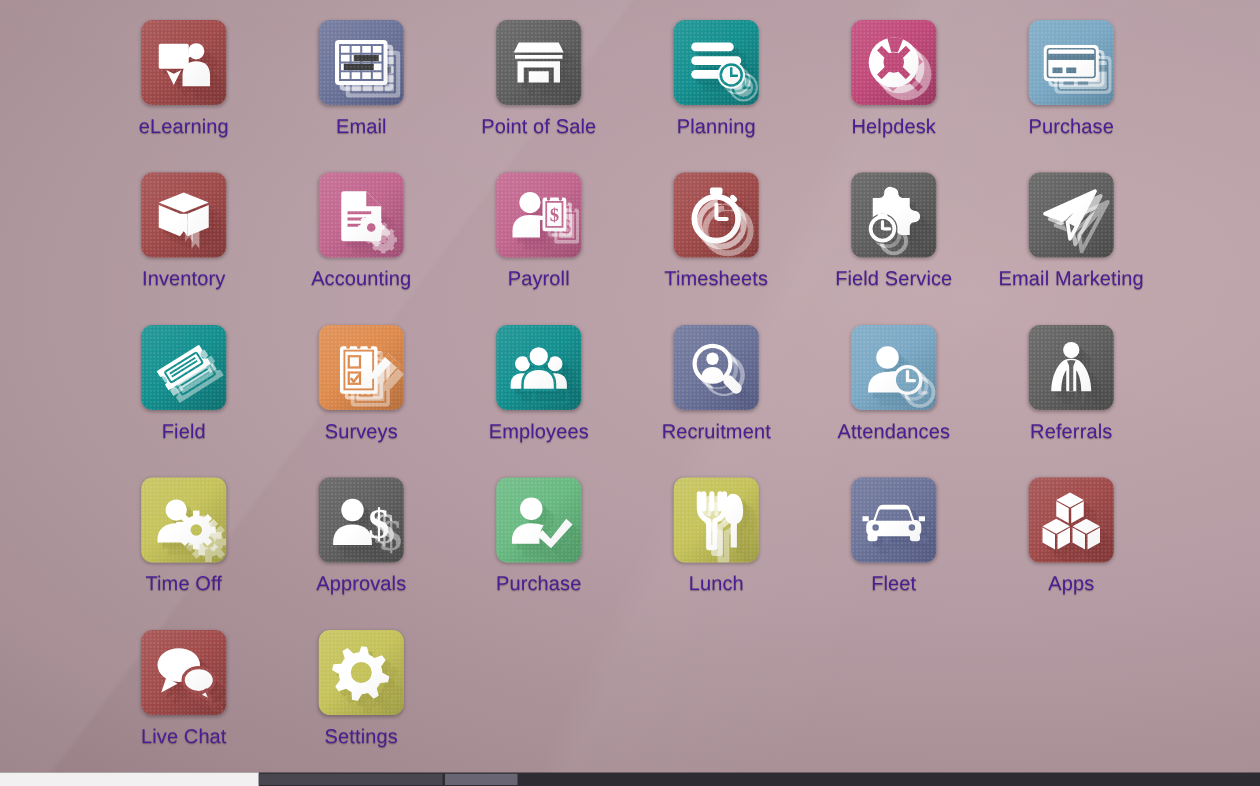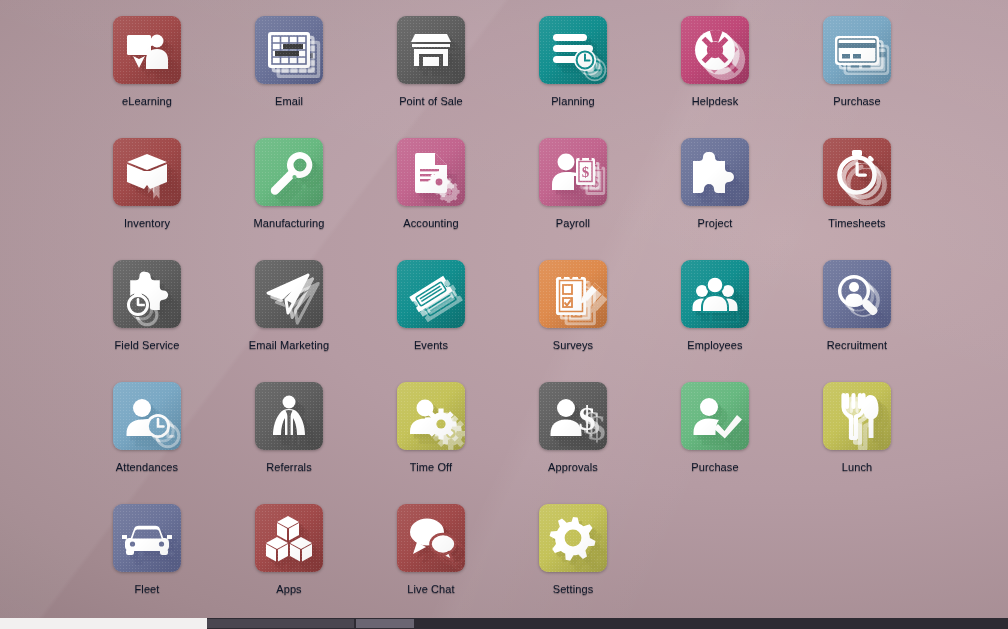--- a/index.html
+++ b/index.html
@@ -92,23 +92,23 @@
   .tile-svg {
     position: relative;
     z-index: 2;
     width: 68px;
     height: 68px;
     display: block;
   }
 
   .app-label {
     margin-top: 9px;
-    font-size: 11px;
+    font-size: 16px;
     line-height: 17px;
-    color: #0f172a;
+    color: #4c1d95;
     text-align: right;
     white-space: nowrap;
     text-shadow: 0 1px 1px rgba(0,0,0,0.35);
     letter-spacing: 0.1px;
   }
 
   
   #bottom-bar {
     position: absolute;
     left: 0;
@@ -427,49 +427,20 @@
      <path d="M14 26 L31 33 L31 51 L14 44 Z"></path>
      <path d="M54 26 L37 33 L37 51 L54 44 Z"></path>
      <path d="M31 33 h6 v18 l-3 -4 l-3 4 z" fill="#ffffff"></path>
             </g>
           </g>
         </svg>
       </div>
       <div class="app-label">Inventory</div>
     </div>
     <div class="app-item">
-      <div class="app-tile" style="background: linear-gradient(138deg, rgb(104, 185, 129) 0%, rgb(104, 185, 129) 46%, rgb(84, 162, 108) 100%);">
-        <svg class="tile-svg" viewBox="0 0 68 68" xmlns="http://www.w3.org/2000/svg">
-          <defs>
-            <clipPath id="clip7">
-              <rect x="0" y="0" width="68" height="68" rx="9"></rect>
-            </clipPath>
-          </defs>
-          <g clip-path="url(#clip7)">
-            <g fill="#54a26c" opacity="0.62" transform="translate(3.5,3.5) scale(1.02)" style="filter:none">
-              <path d="M45 14 a13 13 0 0 0 -11.6 19 L17 49.4 a4.2 4.2 0 0 0 6 6 L39.4 39 A13 13 0 1 0 45 14 z
-        M45 20.5 a6.5 6.5 0 1 1 0 13 a6.5 6.5 0 0 1 0 -13 z"></path>
-     <circle cx="39.5" cy="39" r="2.1" fill="#68b981"></circle>
-            </g>
-            <g fill="#54a26c" opacity="0.45" transform="translate(8,8) scale(1.04)">
-              <path d="M45 14 a13 13 0 0 0 -11.6 19 L17 49.4 a4.2 4.2 0 0 0 6 6 L39.4 39 A13 13 0 1 0 45 14 z
-        M45 20.5 a6.5 6.5 0 1 1 0 13 a6.5 6.5 0 0 1 0 -13 z"></path>
-     <circle cx="39.5" cy="39" r="2.1" fill="#68b981"></circle>
-            </g>
-            <g fill="#ffffff">
-              <path d="M45 14 a13 13 0 0 0 -11.6 19 L17 49.4 a4.2 4.2 0 0 0 6 6 L39.4 39 A13 13 0 1 0 45 14 z
-        M45 20.5 a6.5 6.5 0 1 1 0 13 a6.5 6.5 0 0 1 0 -13 z"></path>
-     <circle cx="39.5" cy="39" r="2.1" fill="#68b981"></circle>
-            </g>
-          </g>
-        </svg>
-      </div>
-      <div class="app-label">Manufacturing</div>
-    </div>
-    <div class="app-item">
       <div class="app-tile" style="background: linear-gradient(138deg, rgb(194, 101, 142) 0%, rgb(194, 101, 142) 46%, rgb(169, 83, 122) 100%);">
         <svg class="tile-svg" viewBox="0 0 68 68" xmlns="http://www.w3.org/2000/svg">
           <defs>
             <clipPath id="clip8">
               <rect x="0" y="0" width="68" height="68" rx="9"></rect>
             </clipPath>
           </defs>
           <g clip-path="url(#clip8)">
             <g fill="#a9537a" opacity="0.62" transform="translate(3.5,3.5) scale(1.02)" style="filter:none">
               <path d="M18 15 h20 l12 12 v26 a2 2 0 0 1 -2 2 H20 a2 2 0 0 1 -2 -2 V17 a2 2 0 0 1 2 -2 z"></path>
@@ -571,43 +542,20 @@
                 <rect x="50" y="17.5" width="2.6" height="5" rx="1.3"></rect>
               </g>
      <text x="46.5" y="39" font-size="15" font-weight="bold" fill="#c2658e" text-anchor="middle" font-family="Liberation Serif, serif">$</text>
             </g>
           </g>
         </svg>
       </div>
       <div class="app-label">Payroll</div>
     </div>
     <div class="app-item">
-      <div class="app-tile" style="background: linear-gradient(138deg, rgb(107, 115, 153) 0%, rgb(107, 115, 153) 46%, rgb(89, 96, 138) 100%);">
-        <svg class="tile-svg" viewBox="0 0 68 68" xmlns="http://www.w3.org/2000/svg">
-          <defs>
-            <clipPath id="clip10">
-              <rect x="0" y="0" width="68" height="68" rx="9"></rect>
-            </clipPath>
-          </defs>
-          <g clip-path="url(#clip10)">
-            <g fill="#59608a" opacity="0.62" transform="translate(3.5,3.5) scale(1.02)" style="filter:none">
-              <path d="M29 14 a5 5 0 0 1 5 5 a4 4 0 0 0 4 4 h6 v7 a4 4 0 0 0 4 4 a5 5 0 0 1 0 10 a4 4 0 0 0 -4 4 v7 h-7 a4 4 0 0 1 -4 -4 a5 5 0 0 0 -10 0 a4 4 0 0 1 -4 4 h-7 V23 h6 a4 4 0 0 0 4 -4 a5 5 0 0 1 5 -5 z"></path>
-            </g>
-            <g fill="#59608a" opacity="0.45" transform="translate(8,8) scale(1.04)">
-              <path d="M29 14 a5 5 0 0 1 5 5 a4 4 0 0 0 4 4 h6 v7 a4 4 0 0 0 4 4 a5 5 0 0 1 0 10 a4 4 0 0 0 -4 4 v7 h-7 a4 4 0 0 1 -4 -4 a5 5 0 0 0 -10 0 a4 4 0 0 1 -4 4 h-7 V23 h6 a4 4 0 0 0 4 -4 a5 5 0 0 1 5 -5 z"></path>
-            </g>
-            <g fill="#ffffff">
-              <path d="M29 14 a5 5 0 0 1 5 5 a4 4 0 0 0 4 4 h6 v7 a4 4 0 0 0 4 4 a5 5 0 0 1 0 10 a4 4 0 0 0 -4 4 v7 h-7 a4 4 0 0 1 -4 -4 a5 5 0 0 0 -10 0 a4 4 0 0 1 -4 4 h-7 V23 h6 a4 4 0 0 0 4 -4 a5 5 0 0 1 5 -5 z"></path>
-            </g>
-          </g>
-        </svg>
-      </div>
-      <div class="app-label">Project</div>
-    </div>
-    <div class="app-item">
       <div class="app-tile" style="background: linear-gradient(138deg, rgb(161, 74, 74) 0%, rgb(161, 74, 74) 46%, rgb(138, 59, 59) 100%);">
         <svg class="tile-svg" viewBox="0 0 68 68" xmlns="http://www.w3.org/2000/svg">
           <defs>
             <clipPath id="clip11">
               <rect x="0" y="0" width="68" height="68" rx="9"></rect>
             </clipPath>
           </defs>
           <g clip-path="url(#clip11)">
             <g fill="#8a3b3b" opacity="0.62" transform="translate(3.5,3.5) scale(1.02)" style="filter:none">
               <circle cx="34" cy="37" r="17.5" fill="none" stroke="#ffffff" stroke-width="4.6"></circle>
@@ -749,21 +697,21 @@
        <rect x="19" y="29" width="30" height="10" rx="1.6" fill="none" stroke="#128f8f" stroke-width="1.6"></rect>
        <g fill="#128f8f">
          <rect x="22" y="31.5" width="24" height="1.5"></rect>
          <rect x="22" y="34.4" width="24" height="1.5"></rect>
        </g>
      </g>
             </g>
           </g>
         </svg>
       </div>
-      <div class="app-label">Events</div>
+      <div class="app-label">Field</div>
     </div>
     <div class="app-item">
       <div class="app-tile" style="background: linear-gradient(138deg, rgb(222, 138, 76) 0%, rgb(222, 138, 76) 46%, rgb(194, 116, 60) 100%);">
         <svg class="tile-svg" viewBox="0 0 68 68" xmlns="http://www.w3.org/2000/svg">
           <defs>
             <clipPath id="clip15">
               <rect x="0" y="0" width="68" height="68" rx="9"></rect>
             </clipPath>
           </defs>
           <g clip-path="url(#clip15)">

